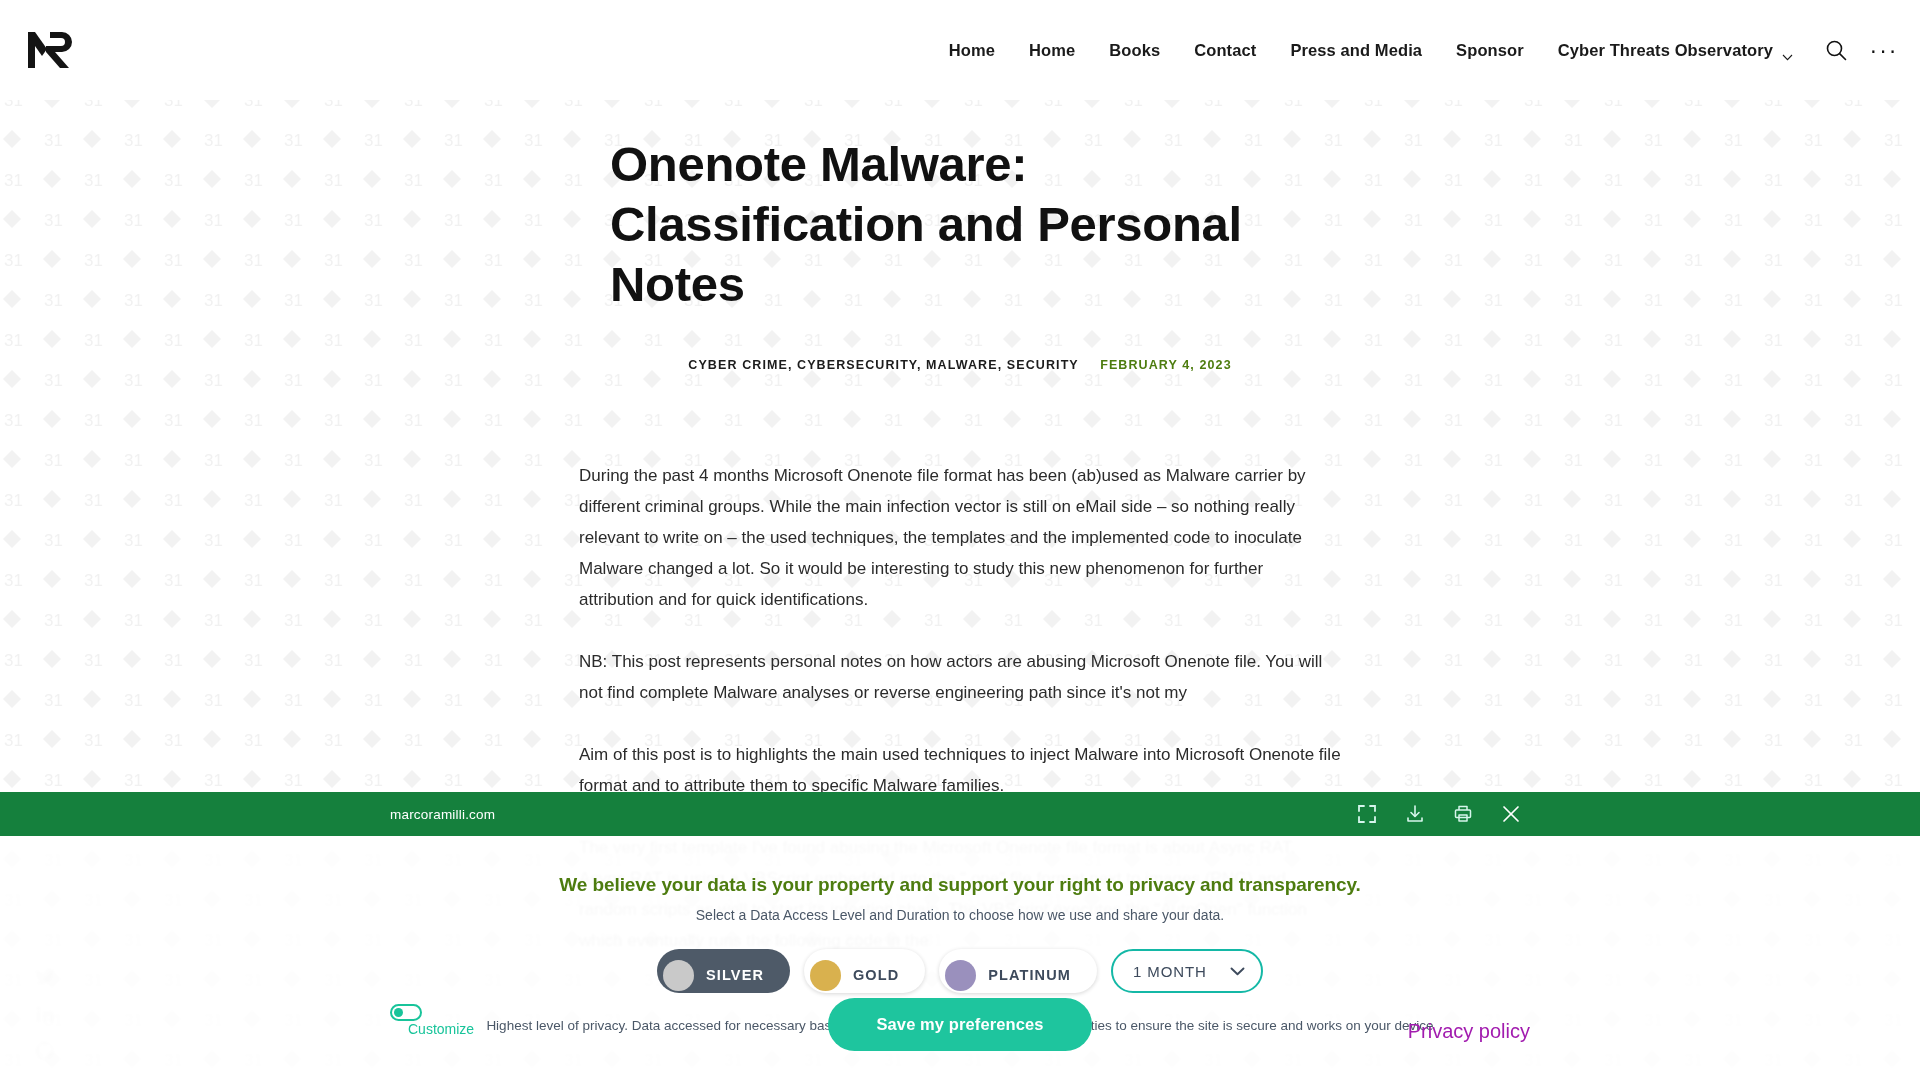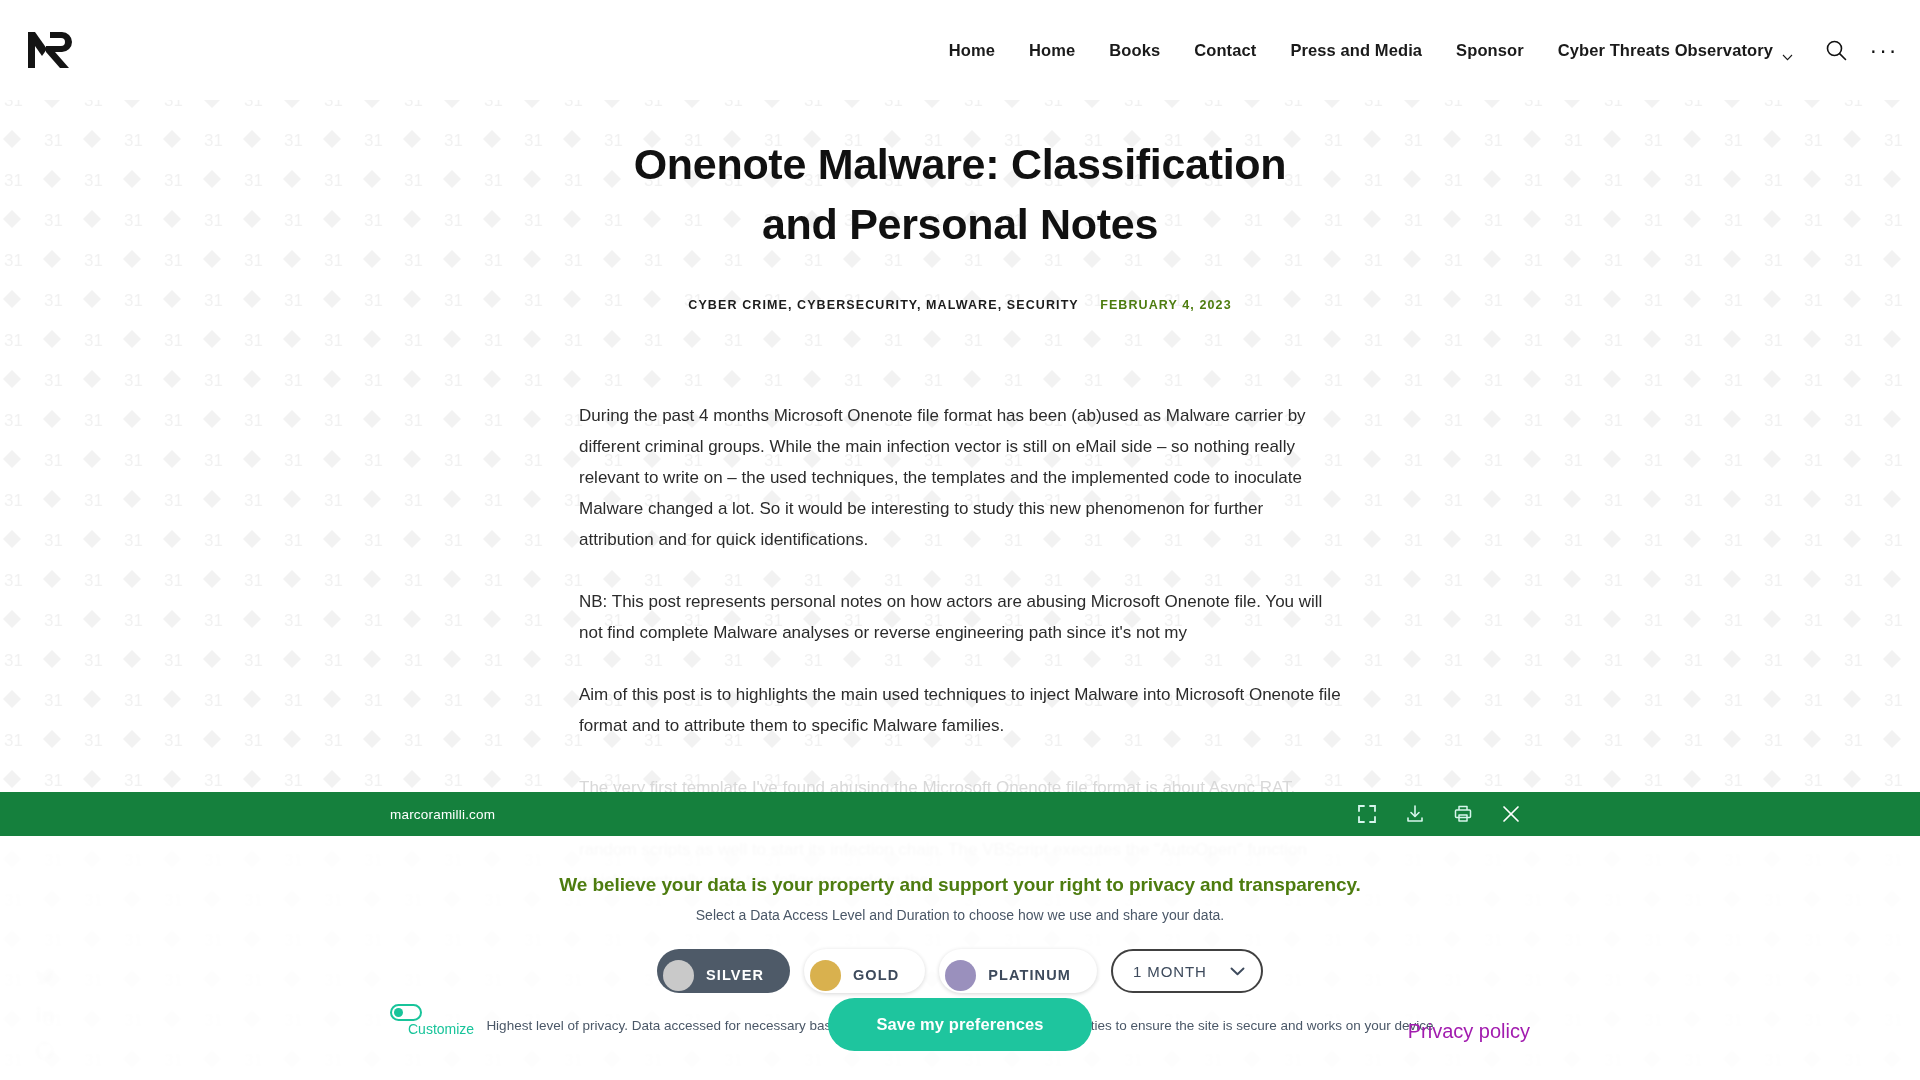--- a/index.html
+++ b/index.html
@@ -96,22 +96,22 @@
   
   .article {
     position: absolute;
     left: 0; top: 96px;
     width: 1920px;
     z-index: 6;
   }
   .post-title {
     width: 700px;
     margin: 38px auto 0;
-    text-align: center;
-    font-size: 43px;
+    text-align: left;
+    font-size: 49px;
     line-height: 60px;
     font-weight: 700;
     color: #111111;
     letter-spacing: -0.3px;
   }
   .post-meta {
     margin-top: 44px;
     text-align: center;
     font-size: 12.5px;
     font-weight: 700;
@@ -243,21 +243,21 @@
     font-size: 14.5px;
     font-weight: 700;
     letter-spacing: 1.1px;
     color: #3d4a5c;
   }
   .level-pill.active .level-label { color: #ffffff; }
 
   .duration-select {
     height: 44px;
     min-width: 152px;
-    border: 2px solid #404040;
+    border: 2px solid #14b8a6;
     border-radius: 24px;
     background: #ffffff;
     display: flex;
     align-items: center;
     justify-content: space-between;
     padding: 0 16px 0 20px;
     cursor: pointer;
   }
   .duration-text {
     font-size: 15px;

